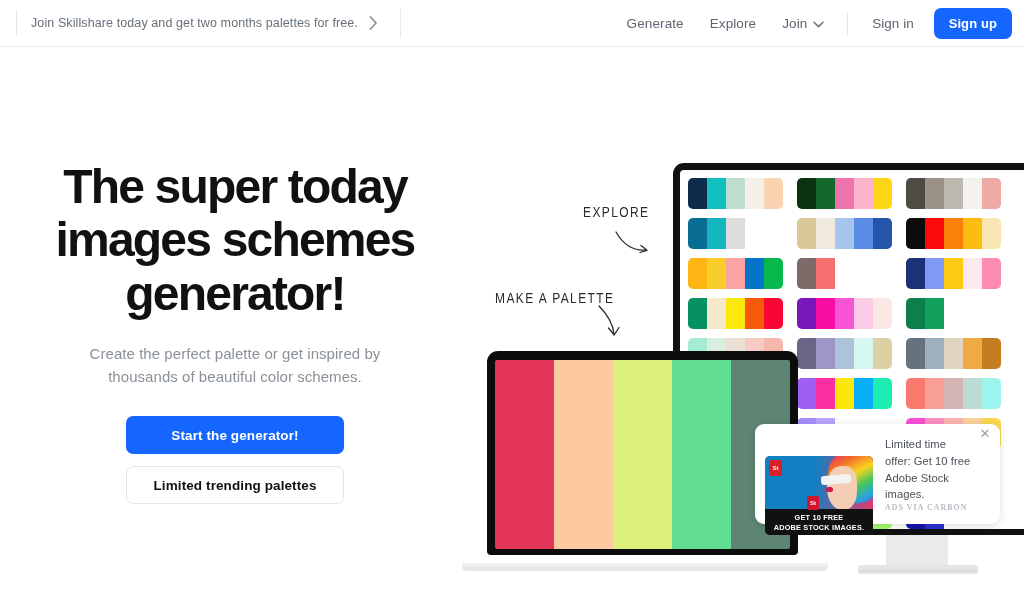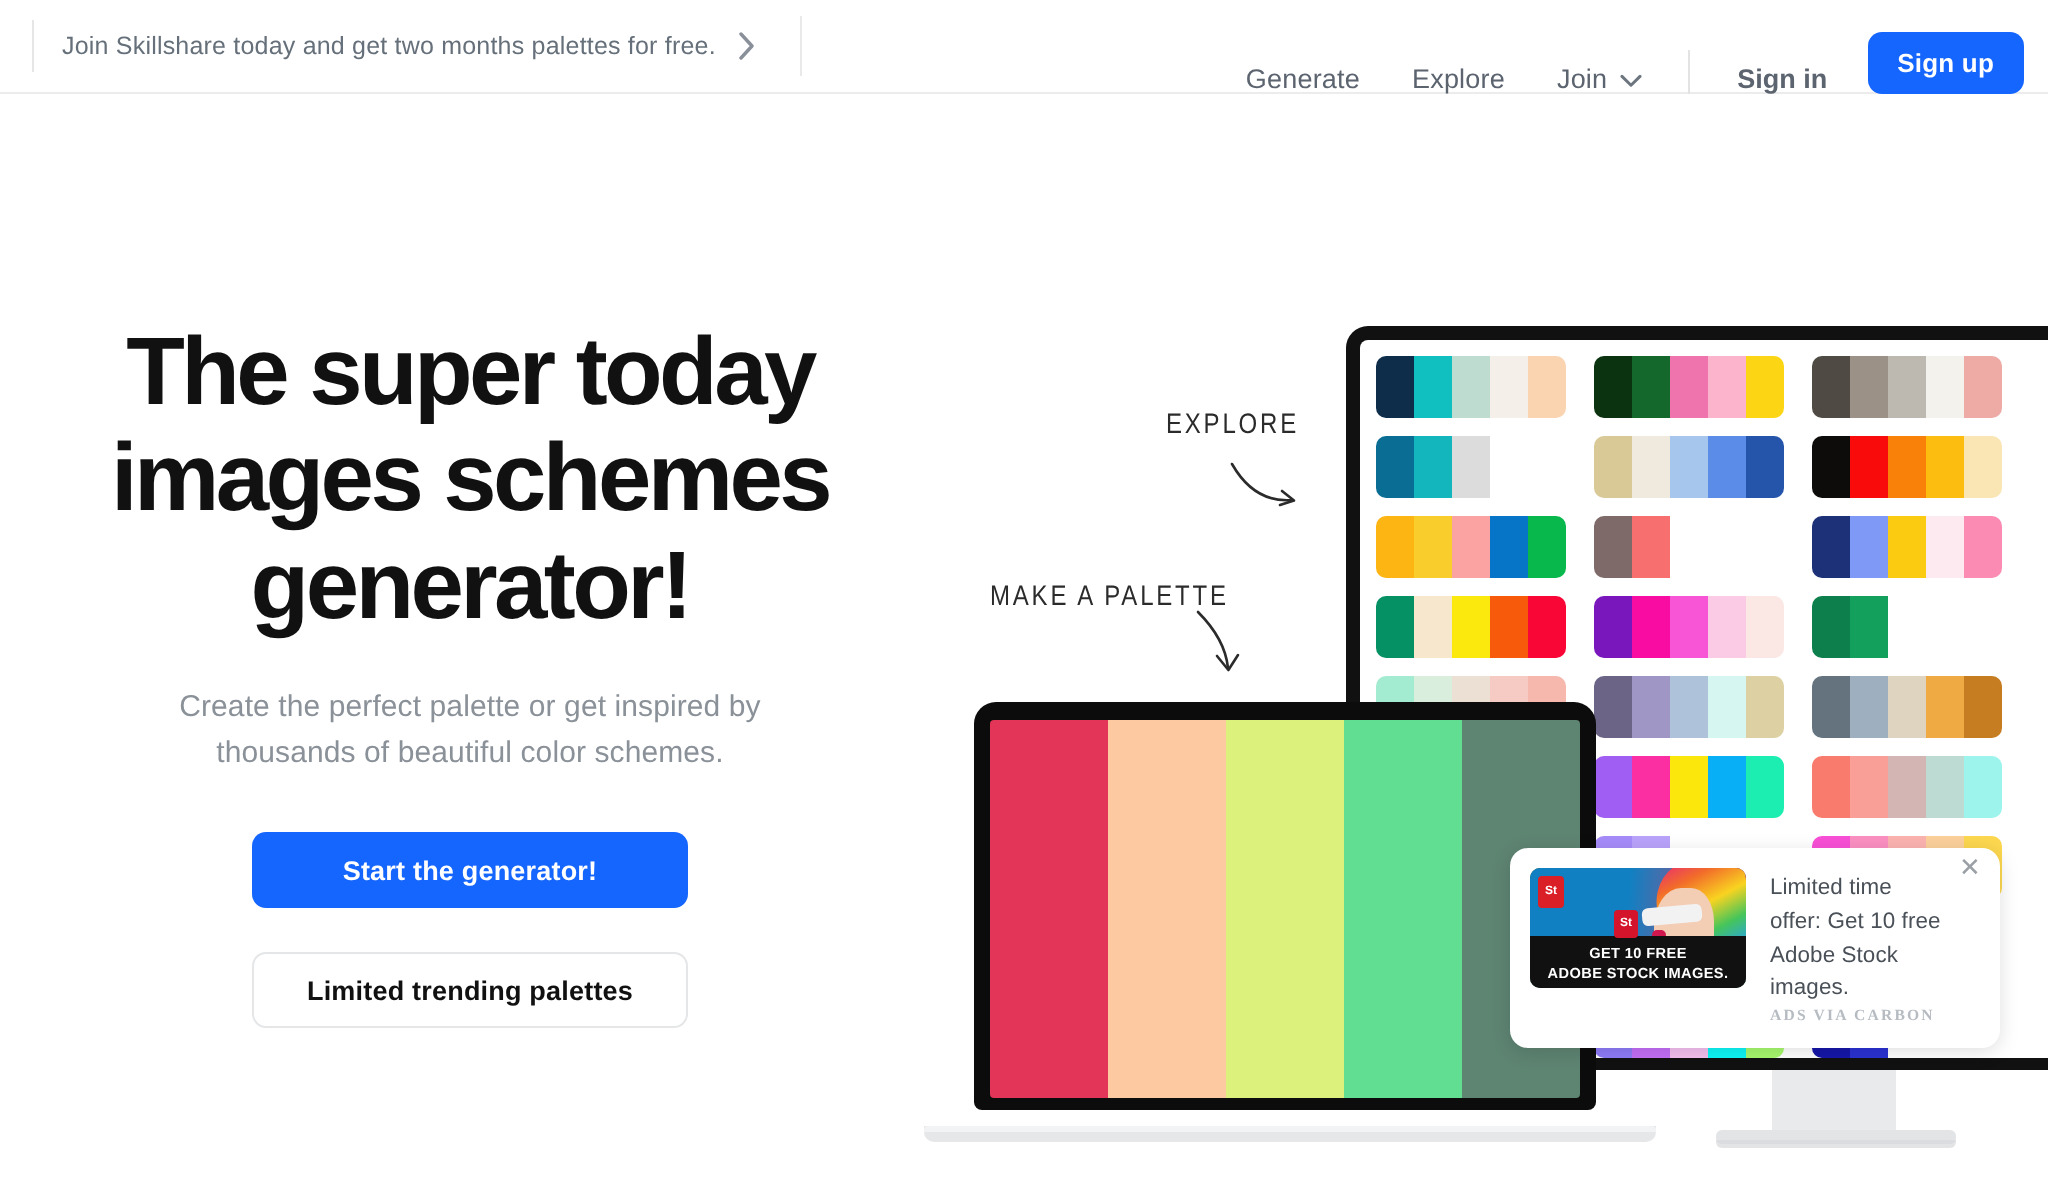--- a/index.html
+++ b/index.html
@@ -46,51 +46,51 @@
   .banner-arrow{
     margin-left:11px; font-size:14px; color:#8a9099; display:flex; align-items:center;
   }
   .banner-sep{
     width:1px; height:30px; background:#e9e9e9; margin-left:22px;
   }
 
   
   .nav{
     position:absolute; top:0; right:12px; height:47px;
-    display:flex; align-items:flex-end; gap:0;
+    display:flex; align-items:center; gap:0;
   }
   .nav-link{
     font-size:13.5px; color:#5c6470; padding:0 13px; cursor:pointer;
     white-space:nowrap; letter-spacing:0.1px;
   }
   .nav-more{ display:flex; align-items:center; gap:6px; }
   .chev{ display:inline-block; }
   .nav-vdiv{ width:1px; height:22px; background:#e3e3e3; margin:0 10px; }
   .signin{
-    font-size:13.5px; color:#5c6470; padding:0 14px; cursor:pointer;font-weight:bold;
+    font-size:13.5px; color:#5c6470; padding:0 14px; cursor:pointer;
   }
   .signup{
     background:#1565ff; color:#fff; font-size:13px; font-weight:bold;
     padding:8px 15px; border-radius:7px; cursor:pointer; margin-left:6px;
     letter-spacing:0.1px;
   }
 
   
   .hero-left{
     position:absolute; left:0; top:160px; width:470px; text-align:center;
   }
   .headline{
     font-size:48px; font-weight:bold; line-height:1.11;
     letter-spacing:-1.8px; color:#111; padding:0 20px;
   }
   .subhead{
     margin-top:22px; font-size:15px; line-height:1.55; color:#8a9198;
     padding:0 58px; letter-spacing:0.05px;
   }
-  .cta-wrap{ margin-top:28px; display:flex; flex-direction:column; align-items:center; gap:22px; }
+  .cta-wrap{ margin-top:28px; display:flex; flex-direction:column; align-items:center; gap:12px; }
   .btn-primary{
     width:218px; height:38px; background:#1565ff; color:#fff; border:none;
     border-radius:7px; font-size:13.5px; font-weight:bold; cursor:pointer;
     font-family:"Liberation Sans", sans-serif; letter-spacing:0.1px;
   }
   .btn-secondary{
     width:218px; height:38px; background:#fff; color:#111;
     border:1px solid #e4e6e8; border-radius:7px; font-size:13.5px;
     font-weight:bold; cursor:pointer; font-family:"Liberation Sans", sans-serif;
     letter-spacing:0.1px;
@@ -157,22 +157,22 @@
     background:#f2f3f4; border-radius:2px 2px 0 0;
   }
 
   
   .ad{
     position:absolute; left:755px; top:424px; width:245px; height:100px;
     background:#ffffff; border-radius:9px; display:flex; padding:10px;
     box-shadow:0 2px 10px rgba(0,0,0,.13);
   }
   .ad-img{
-    width:108px; height:60px; border-radius:5px; overflow:hidden;
-    flex:none; position:relative; background:#14532d;
+    width:108px; height:79px; border-radius:5px; overflow:hidden;
+    flex:none; position:relative; background:#14532d;margin-top:22px;
   }
   .ad-img-top{
     position:absolute; left:0; top:0; width:100%; height:55px;
     background:linear-gradient(95deg,#1180c2 0%,#1180c2 45%,#e43a6d 100%);
     overflow:hidden;
   }
   .ad-hair{
     position:absolute; right:-2px; top:-4px; width:46px; height:52px;
     background:linear-gradient(160deg,#e8267a 0%,#f26b2a 22%,#f9d320 45%,#46c55a 66%,#29a3e0 86%,#7d4fc4 100%);
     border-radius:40% 20% 30% 60%;

